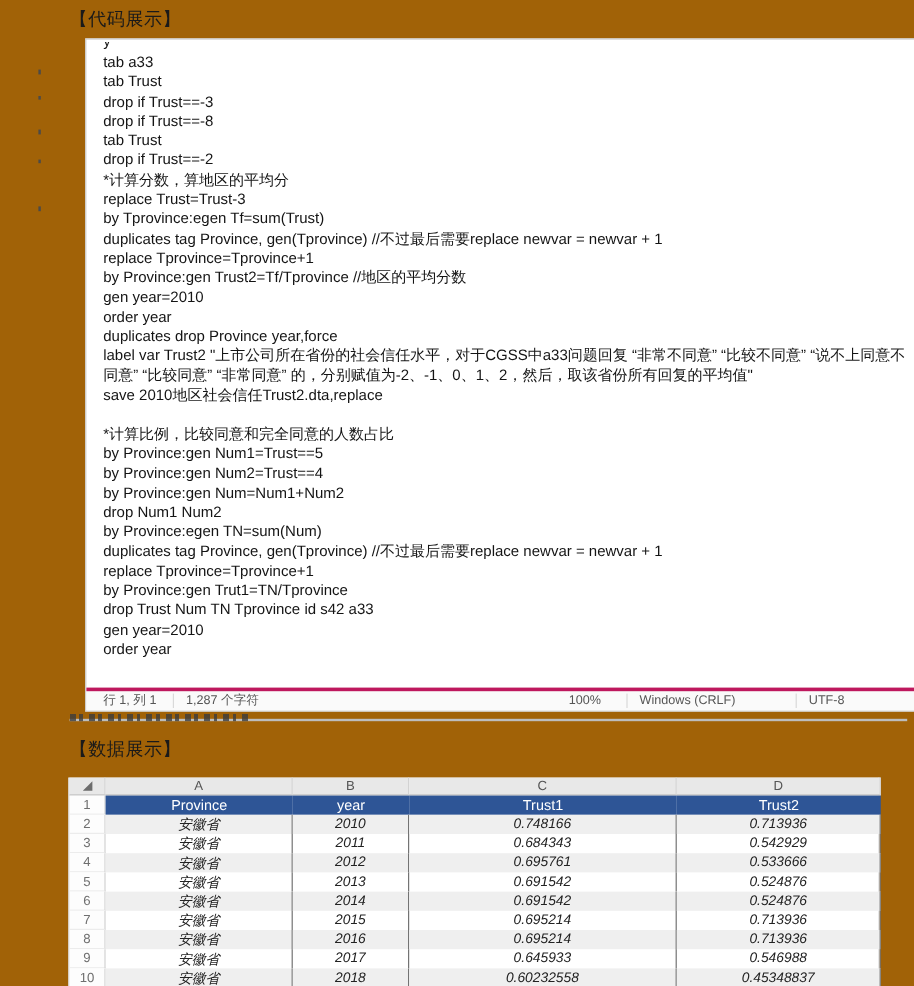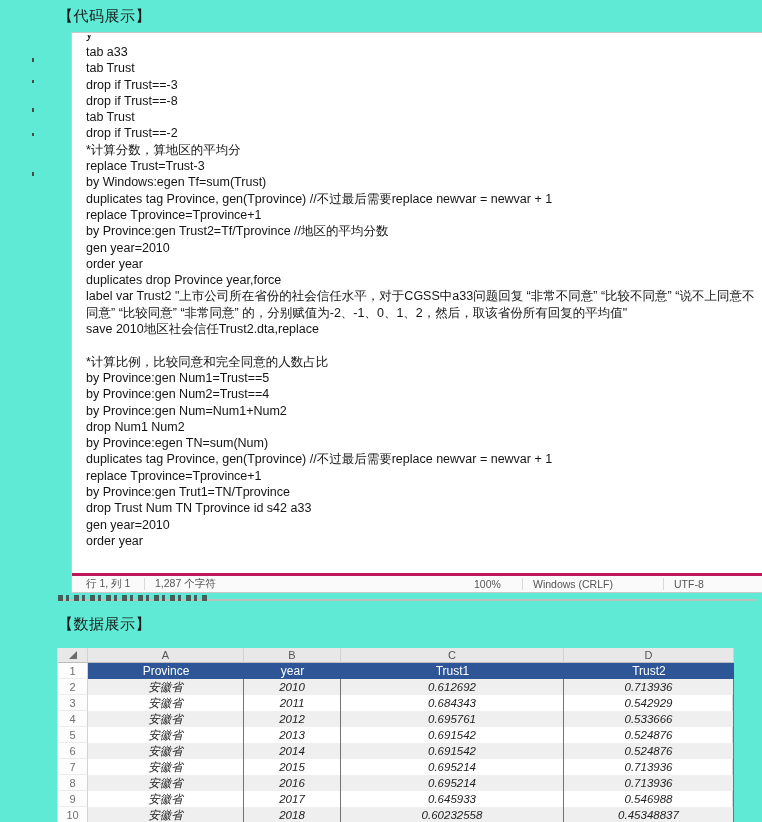--- a/index.html
+++ b/index.html
@@ -1,18 +1,18 @@
 <!DOCTYPE html>
 <html><head>
 <meta charset="utf-8">
 <style>
   * { margin:0; padding:0; box-sizing:border-box; }
   html,body { background:#ffffff; }
   body { font-family:"Liberation Sans", sans-serif; }
-  #page { position:relative; width:762px; height:822px; background:#5eead4; overflow:hidden; }
+  #page { position:relative; width:762px; height:822px; background:#a16207; overflow:hidden; }
 
   .section-title { position:absolute; left:58px; font-size:15px; font-weight:500; color:#1a1a1a; letter-spacing:0.5px; }
   #code-title { top:7px; }
   #data-title { top:615px; }
 
   
   #notepad { position:absolute; left:71px; top:32px; width:694px; height:561px;
              background:#fff; border:1px solid #c9c9c9; }
   #code-area { position:absolute; left:0; top:0; right:0; bottom:19px; overflow:hidden;
                padding:2px 8px 0 14px; font-size:12.5px; line-height:16.3px; color:#141414; }
@@ -78,21 +78,21 @@
       </div>
       <div id="code-lines">
           <div class="code-line">tab a33</div>
           <div class="code-line">tab Trust</div>
           <div class="code-line">drop if Trust==-3</div>
           <div class="code-line">drop if Trust==-8</div>
           <div class="code-line">tab Trust</div>
           <div class="code-line">drop if Trust==-2</div>
           <div class="code-line">*计算分数，算地区的平均分</div>
           <div class="code-line">replace Trust=Trust-3</div>
-          <div class="code-line">by Windows:egen Tf=sum(Trust)</div>
+          <div class="code-line">by Tprovince:egen Tf=sum(Trust)</div>
           <div class="code-line">duplicates tag Province, gen(Tprovince) //不过最后需要replace newvar = newvar + 1</div>
           <div class="code-line">replace Tprovince=Tprovince+1</div>
           <div class="code-line">by Province:gen Trust2=Tf/Tprovince //地区的平均分数</div>
           <div class="code-line">gen year=2010</div>
           <div class="code-line">order year</div>
           <div class="code-line">duplicates drop Province year,force</div>
           <div class="code-line">label var Trust2 "上市公司所在省份的社会信任水平，对于CGSS中a33问题回复 “非常不同意” “比较不同意” “说不上同意不同意” “比较同意” “非常同意” 的，分别赋值为-2、-1、0、1、2，然后，取该省份所有回复的平均值"</div>
           <div class="code-line">save 2010地区社会信任Trust2.dta,replace</div>
           <div class="code-line">&nbsp;</div>
           <div class="code-line">*计算比例，比较同意和完全同意的人数占比</div>
@@ -136,21 +136,21 @@
       <div class="cell col-letter">C</div>
       <div class="cell col-letter">D</div>
       <div class="cell rownum">1</div>
       <div class="cell hdr" style="background: rgb(46, 85, 150); text-align: right;">Province</div>
       <div class="cell hdr" style="background: rgb(46, 85, 150);">year</div>
       <div class="cell hdr" style="background: rgb(46, 85, 150);">Trust1</div>
       <div class="cell hdr" style="background: rgb(46, 85, 150);">Trust2</div>
       <div class="cell rownum">2</div>
       <div class="cell data-cell" style="background: rgb(239, 239, 239);">安徽省</div>
       <div class="cell data-cell" style="background: rgb(239, 239, 239);">2010</div>
-      <div class="cell data-cell" style="background: rgb(239, 239, 239);">0.612692</div>
+      <div class="cell data-cell" style="background: rgb(239, 239, 239);">0.748166</div>
       <div class="cell data-cell" style="background: rgb(239, 239, 239);">0.713936</div>
       <div class="cell rownum">3</div>
       <div class="cell data-cell">安徽省</div>
       <div class="cell data-cell">2011</div>
       <div class="cell data-cell">0.684343</div>
       <div class="cell data-cell">0.542929</div>
       <div class="cell rownum">4</div>
       <div class="cell data-cell" style="background: rgb(239, 239, 239);">安徽省</div>
       <div class="cell data-cell" style="background: rgb(239, 239, 239);">2012</div>
       <div class="cell data-cell" style="background: rgb(239, 239, 239);">0.695761</div>

